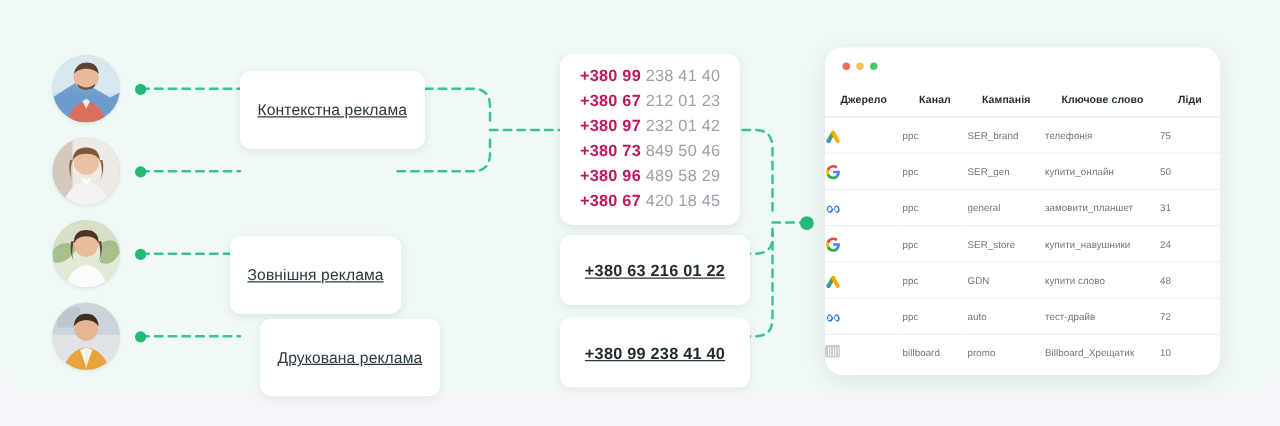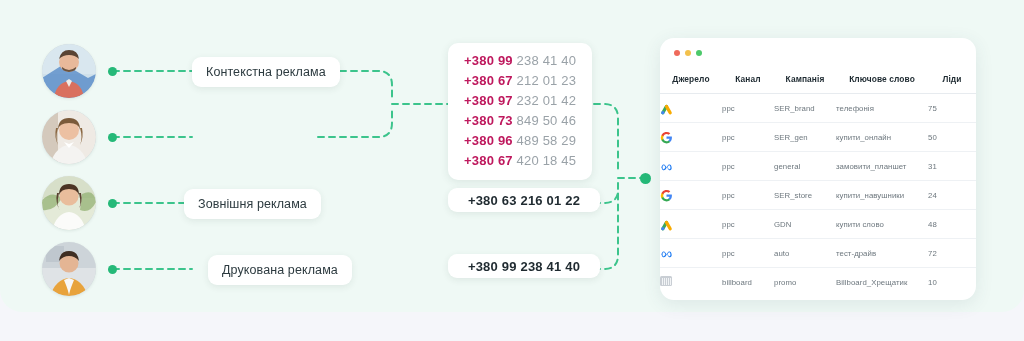--- a/index.html
+++ b/index.html
@@ -34,25 +34,26 @@
     position:absolute;width:9px;height:9px;border-radius:50%;
     background:#25b978;
   }
   .node-dot.big{width:11px;height:11px;}
 
   
   .chip{
     position:absolute;background:#ffffff;border-radius:9px;
     box-shadow:0 2px 7px rgba(40,70,60,.09);
     display:flex;align-items:center;
-    padding:1px 14px;
+    padding:17px 14px;
     color:#2c3a3f;
     font-size:12.5px;
     letter-spacing:.1px;
     white-space:nowrap;
+    text-decoration:underline;
   }
   .chip.label{height:28px;}
   .chip.phone{height:22px;justify-content:center;font-size:13px;}
 
   
   .phone-stack{
     position:absolute;background:#ffffff;border-radius:10px;
     box-shadow:0 2px 8px rgba(40,70,60,.10);
     padding:11px 16px 12px 16px;
     display:flex;flex-direction:column;gap:6px;

